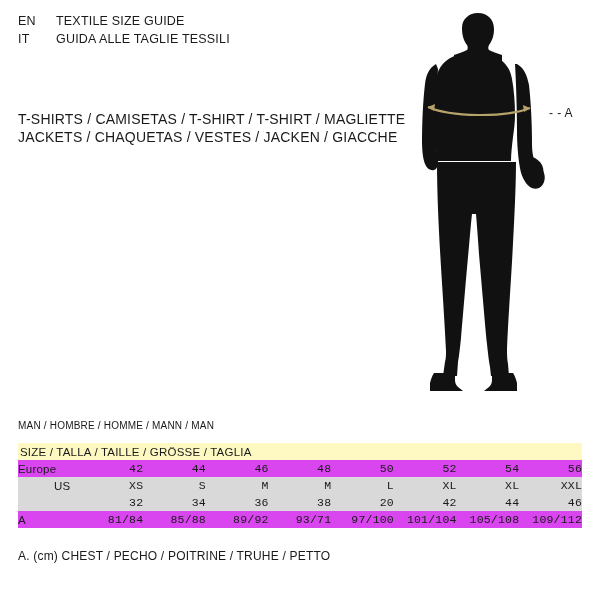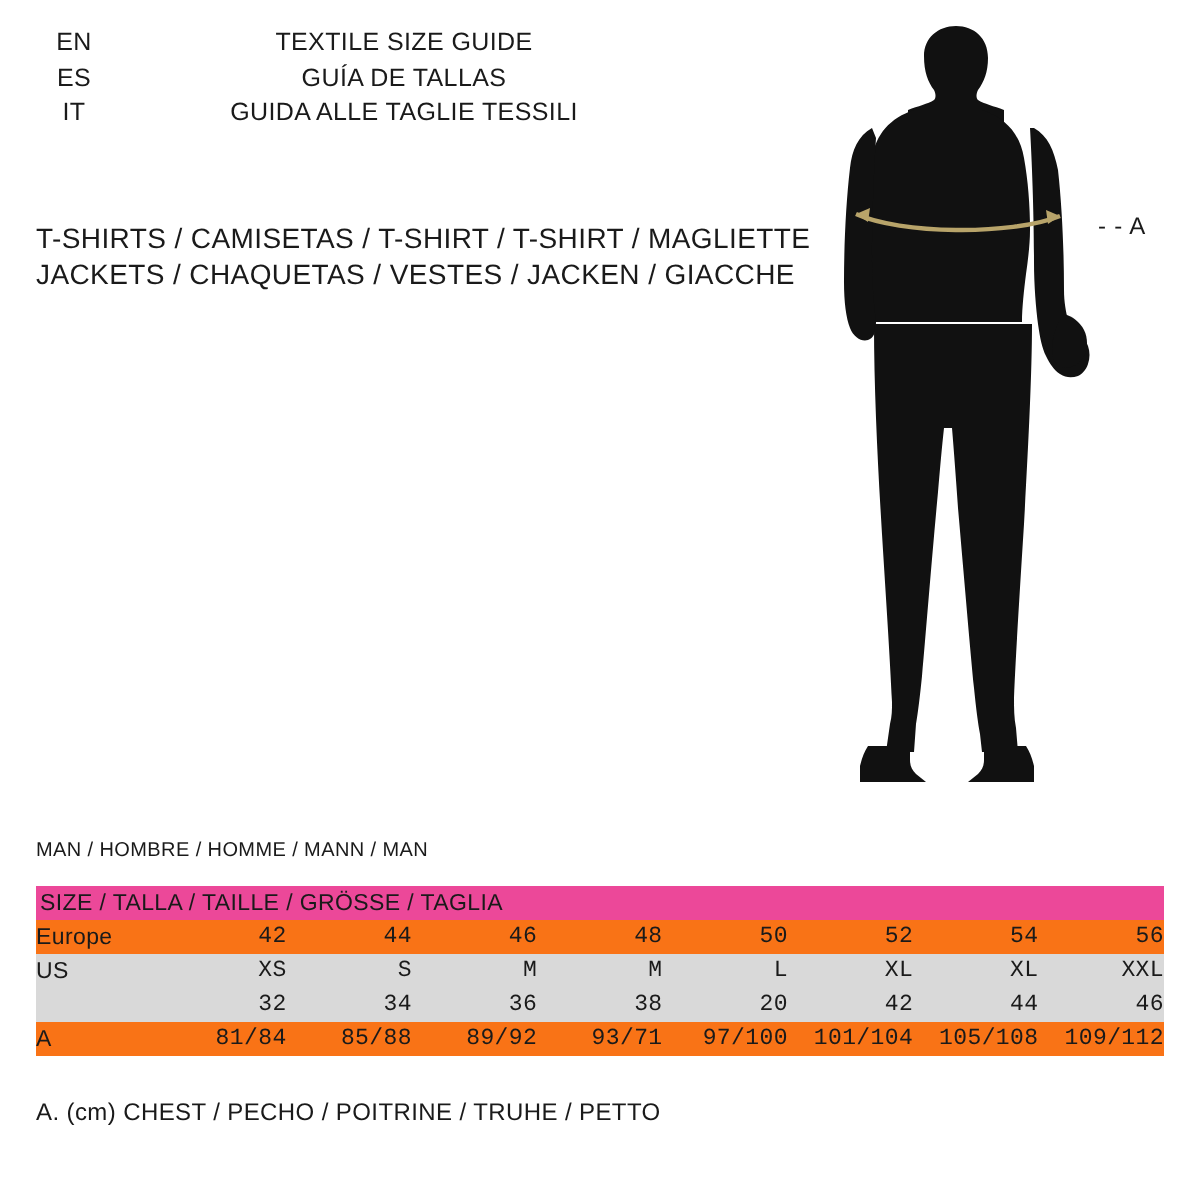--- a/index.html
+++ b/index.html
@@ -19,21 +19,20 @@
     position: absolute;
     inset: 0;
   }
 
   
   .lang-block {
     position: absolute;
     left: 18px;
     top: 14px;
     width: 330px;
-    text-align: center;
   }
   .lang-row {
     display: flex;
     align-items: baseline;
     height: 17.5px;
     font-size: 12.5px;
     letter-spacing: 0.2px;
   }
   .lang-code {
     width: 38px;
@@ -98,30 +97,31 @@
     font-size: 11.5px;
     table-layout: fixed;
   }
   table.size-table td {
     padding: 0 0 0 0;
     height: 17px;
     vertical-align: middle;
     letter-spacing: 0.2px;
   }
   table.size-table tr.row-head td {
-    background: #ec4899;
+    background: #fef9c3;
     font-size: 11.5px;
     height: 17px;
     margin-top: 14px;
   }
   table.size-table tr.row-alt td {
     background: #d9d9d9;
+    padding-left: 36px;
   }
   table.size-table tr.row-plain td {
-    background: #f97316;
+    background: #d946ef;
     margin-left: 41px;
   }
   td.c0 { width: 84px; padding-left: 2px; }
   td.cell { width: 68px; text-align: right; font-family: Liberation Mono, monospace; }
 
   .foot-note {
     position: absolute;
     left: 18px;
     top: 549px;
     font-size: 12px;
@@ -134,24 +134,20 @@
 </style>
 </head>
 <body>
 
 <div class="page">
 
   <div class="lang-block">
     <div class="lang-row">
       <div class="lang-code">EN</div>
       <div class="lang-text">TEXTILE SIZE GUIDE</div>
-    </div>
-    <div class="lang-row">
-      <div class="lang-code">ES</div>
-      <div class="lang-text">GUÍA DE TALLAS</div>
     </div>
     <div class="lang-row">
       <div class="lang-code">IT</div>
       <div class="lang-text">GUIDA ALLE TAGLIE TESSILI</div>
     </div>
   </div>
 
   <div class="cat-block">
     <div class="cat-line">T-SHIRTS / CAMISETAS / T-SHIRT / T-SHIRT / MAGLIETTE</div>
     <div class="cat-line">JACKETS / CHAQUETAS / VESTES / JACKEN / GIACCHE</div>

